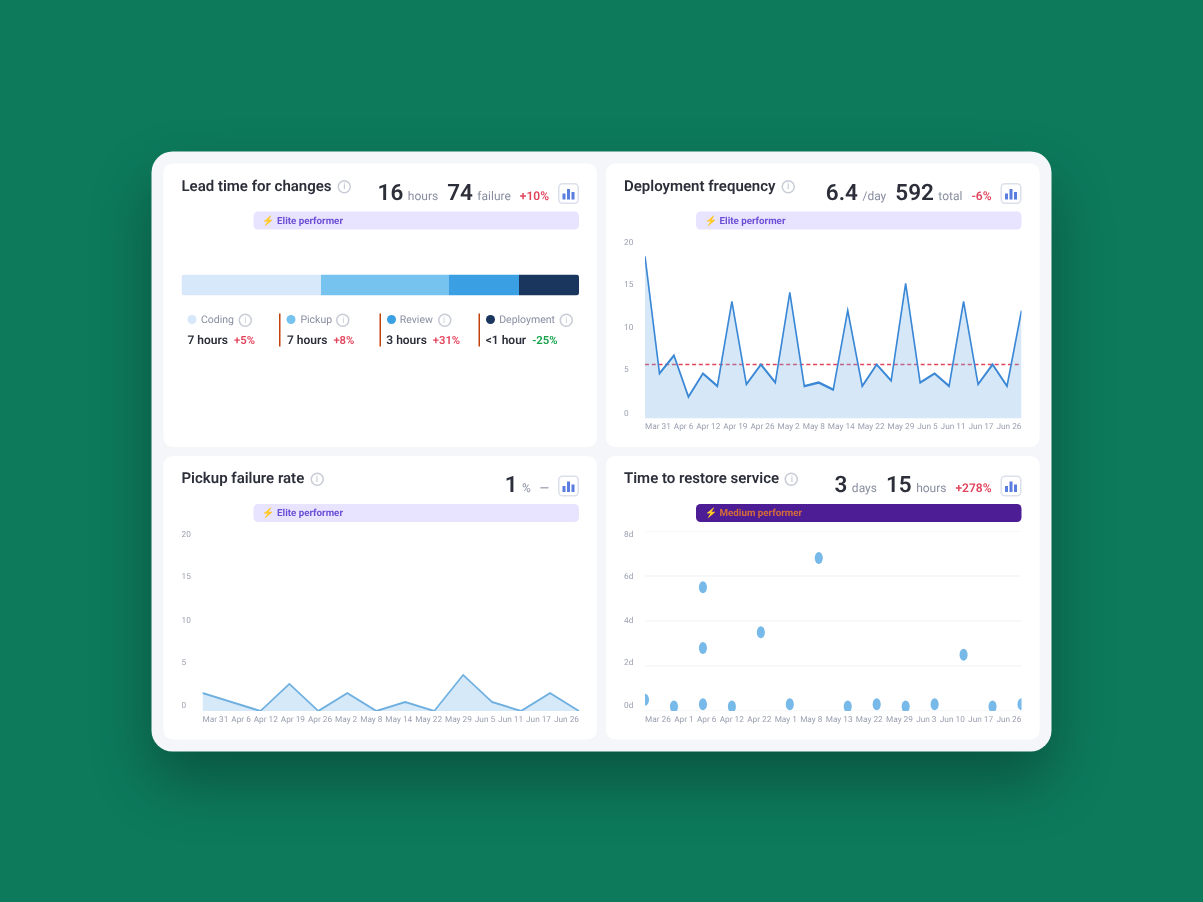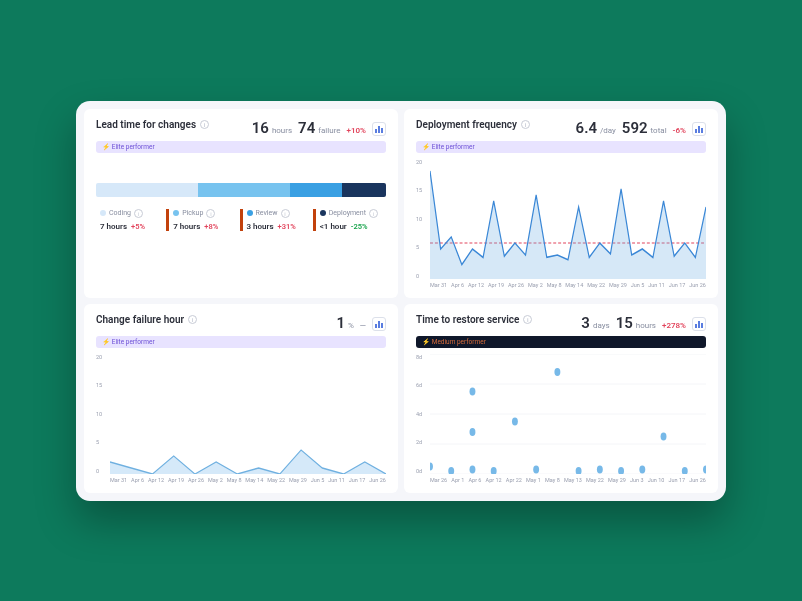--- a/index.html
+++ b/index.html
@@ -8,21 +8,21 @@
     background: #0d7a5c;
     width: 802px;
     height: 601px;
     display: flex;
     align-items: center;
     justify-content: center;
   }
   .dashboard {
     background: #f5f6fa;
     border-radius: 14px;
-    width: 650px;
+    width: 600px;
     height: 400px;
     box-shadow: 0 20px 40px rgba(0,0,0,0.3);
     padding: 8px;
     display: grid;
     grid-template-columns: 1fr 1fr;
     grid-template-rows: 1fr 1fr;
     gap: 6px;
   }
   .card {
     background: #fff;
@@ -87,27 +87,28 @@
     gap: 1px;
     padding: 2px;
   }
   .bar-icon span {
     width: 2px;
     background: #5a7de0;
   }
   .badge {
     display: inline-block;
     font-size: 6.5px;
-    font-weight: 400;
+    font-weight: 700;
     padding: 2px 6px;
     border-radius: 3px;
     margin-top: 4px;
+    margin-left: 48px;
   }
   .badge.elite { background: #e8e3ff; color: #6b4ed6; }
-  .badge.medium { background: #0f172a; color: #d66b3a; }
+  .badge.medium { background: #4c1d95; color: #d66b3a; }
   .chart-body { flex: 1; position: relative; margin-top: 6px; }
   .x-axis {
     display: flex;
     justify-content: space-between;
     font-size: 5.5px;
     color: #9ba0b0;
     margin-top: 3px;
   }
   .y-axis {
     position: absolute;
@@ -139,21 +140,21 @@
   .stacked-bar div { height: 100%; }
   .stages {
     display: flex;
     justify-content: space-between;
     margin-top: 12px;
   }
   .stage {
     flex: 1;
     font-size: 7px;
     color: #666c7c;
-    border-right: 3px solid #c2410c;
+    border-right: 1px solid #c2410c;
     padding: 0 4px;
   }
   .stage:last-child { border-right: none; }
   .stage-name {
     display: flex;
     align-items: center;
     gap: 3px;
     font-size: 7px;
     color: #888ea0;
   }
@@ -300,21 +301,21 @@
         <span>Jun 5</span>
         <span>Jun 11</span>
         <span>Jun 17</span>
         <span>Jun 26</span>
       </div>
   </div>
 
   <div class="card">
     <div class="card-header">
       <div class="card-title">
-        <span>Change failure hour</span>
+        <span>Pickup failure rate</span>
         <span class="info-icon">i</span>
       </div>
       <div class="metrics">
         <span class="metric-val">1</span>
         <span class="metric-unit">%</span>
         <span class="change" style="color:#9ba0b0">—</span>
         <span class="bar-icon">
             <span style="height:4px"></span>
             <span style="height:7px"></span>
             <span style="height:5px"></span>

